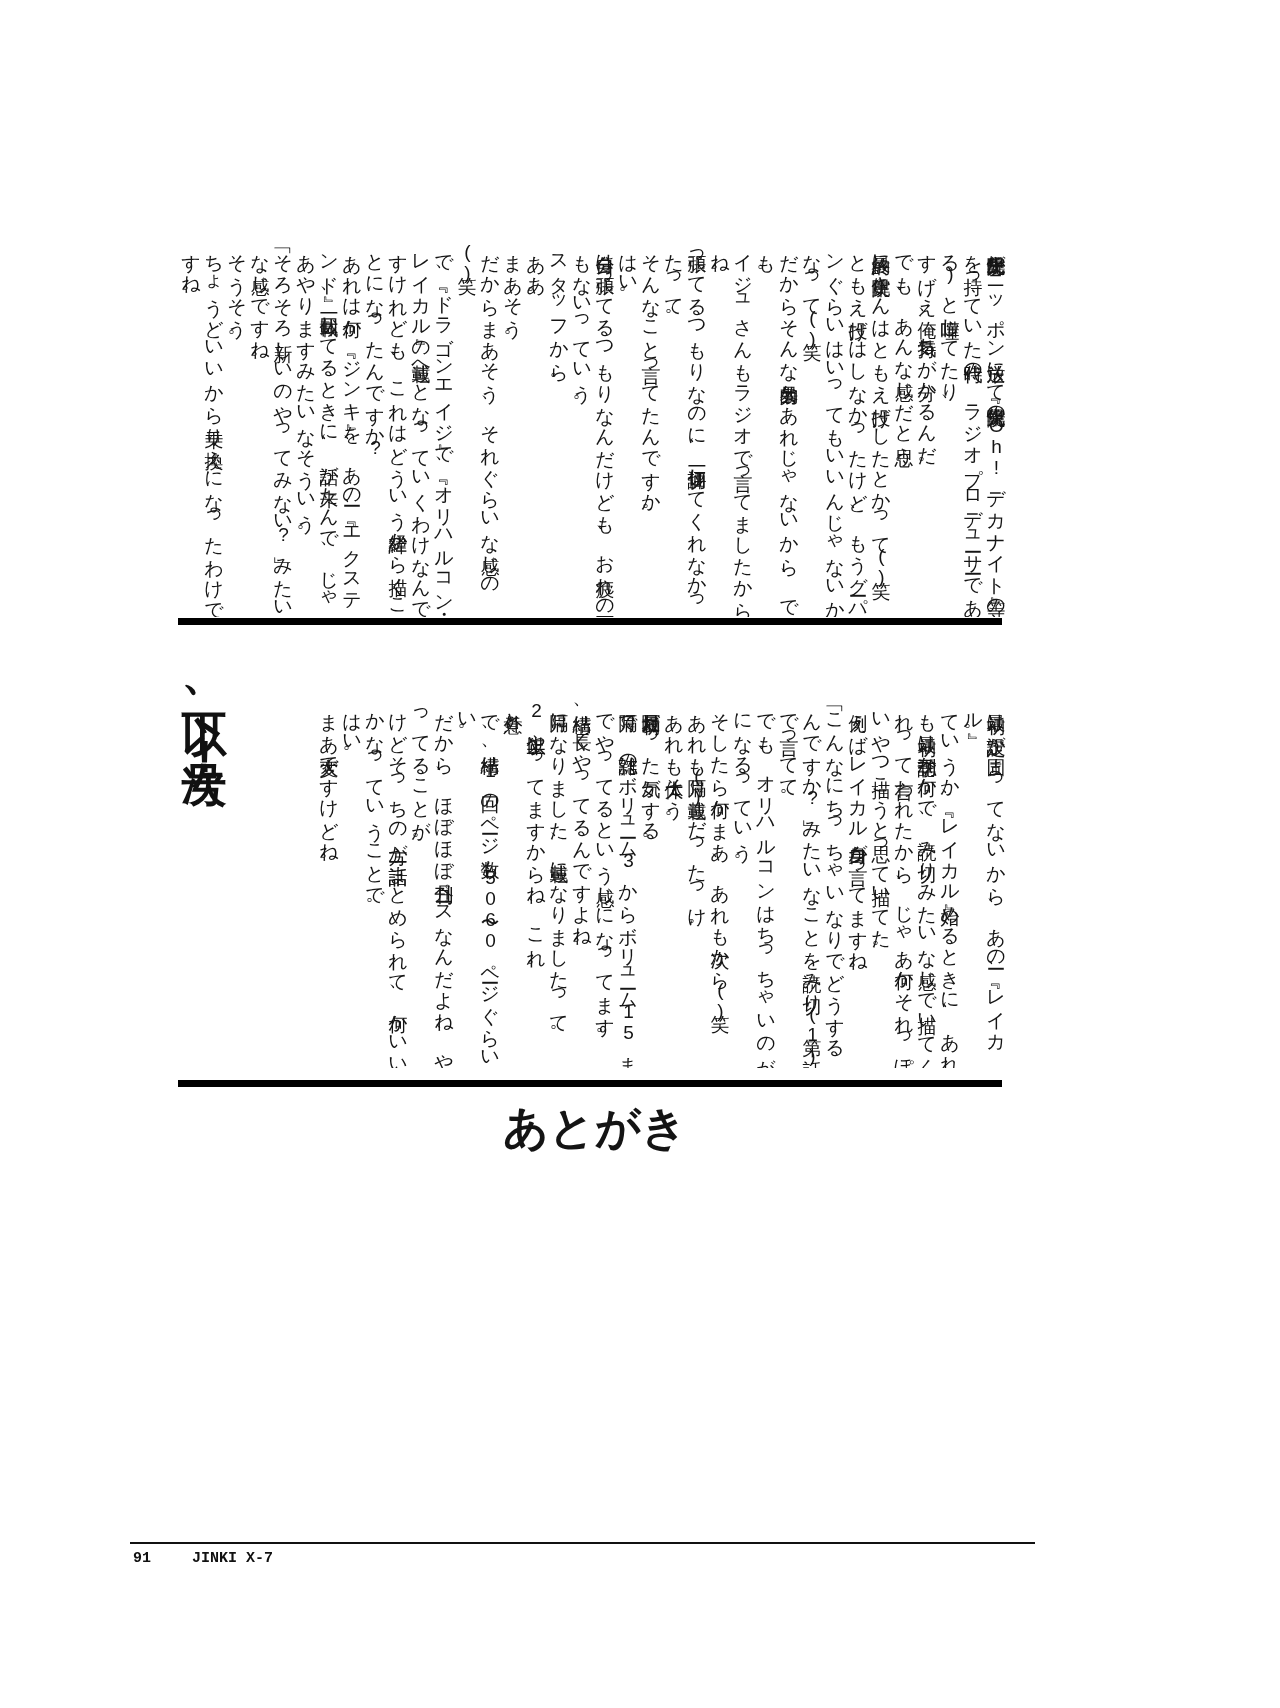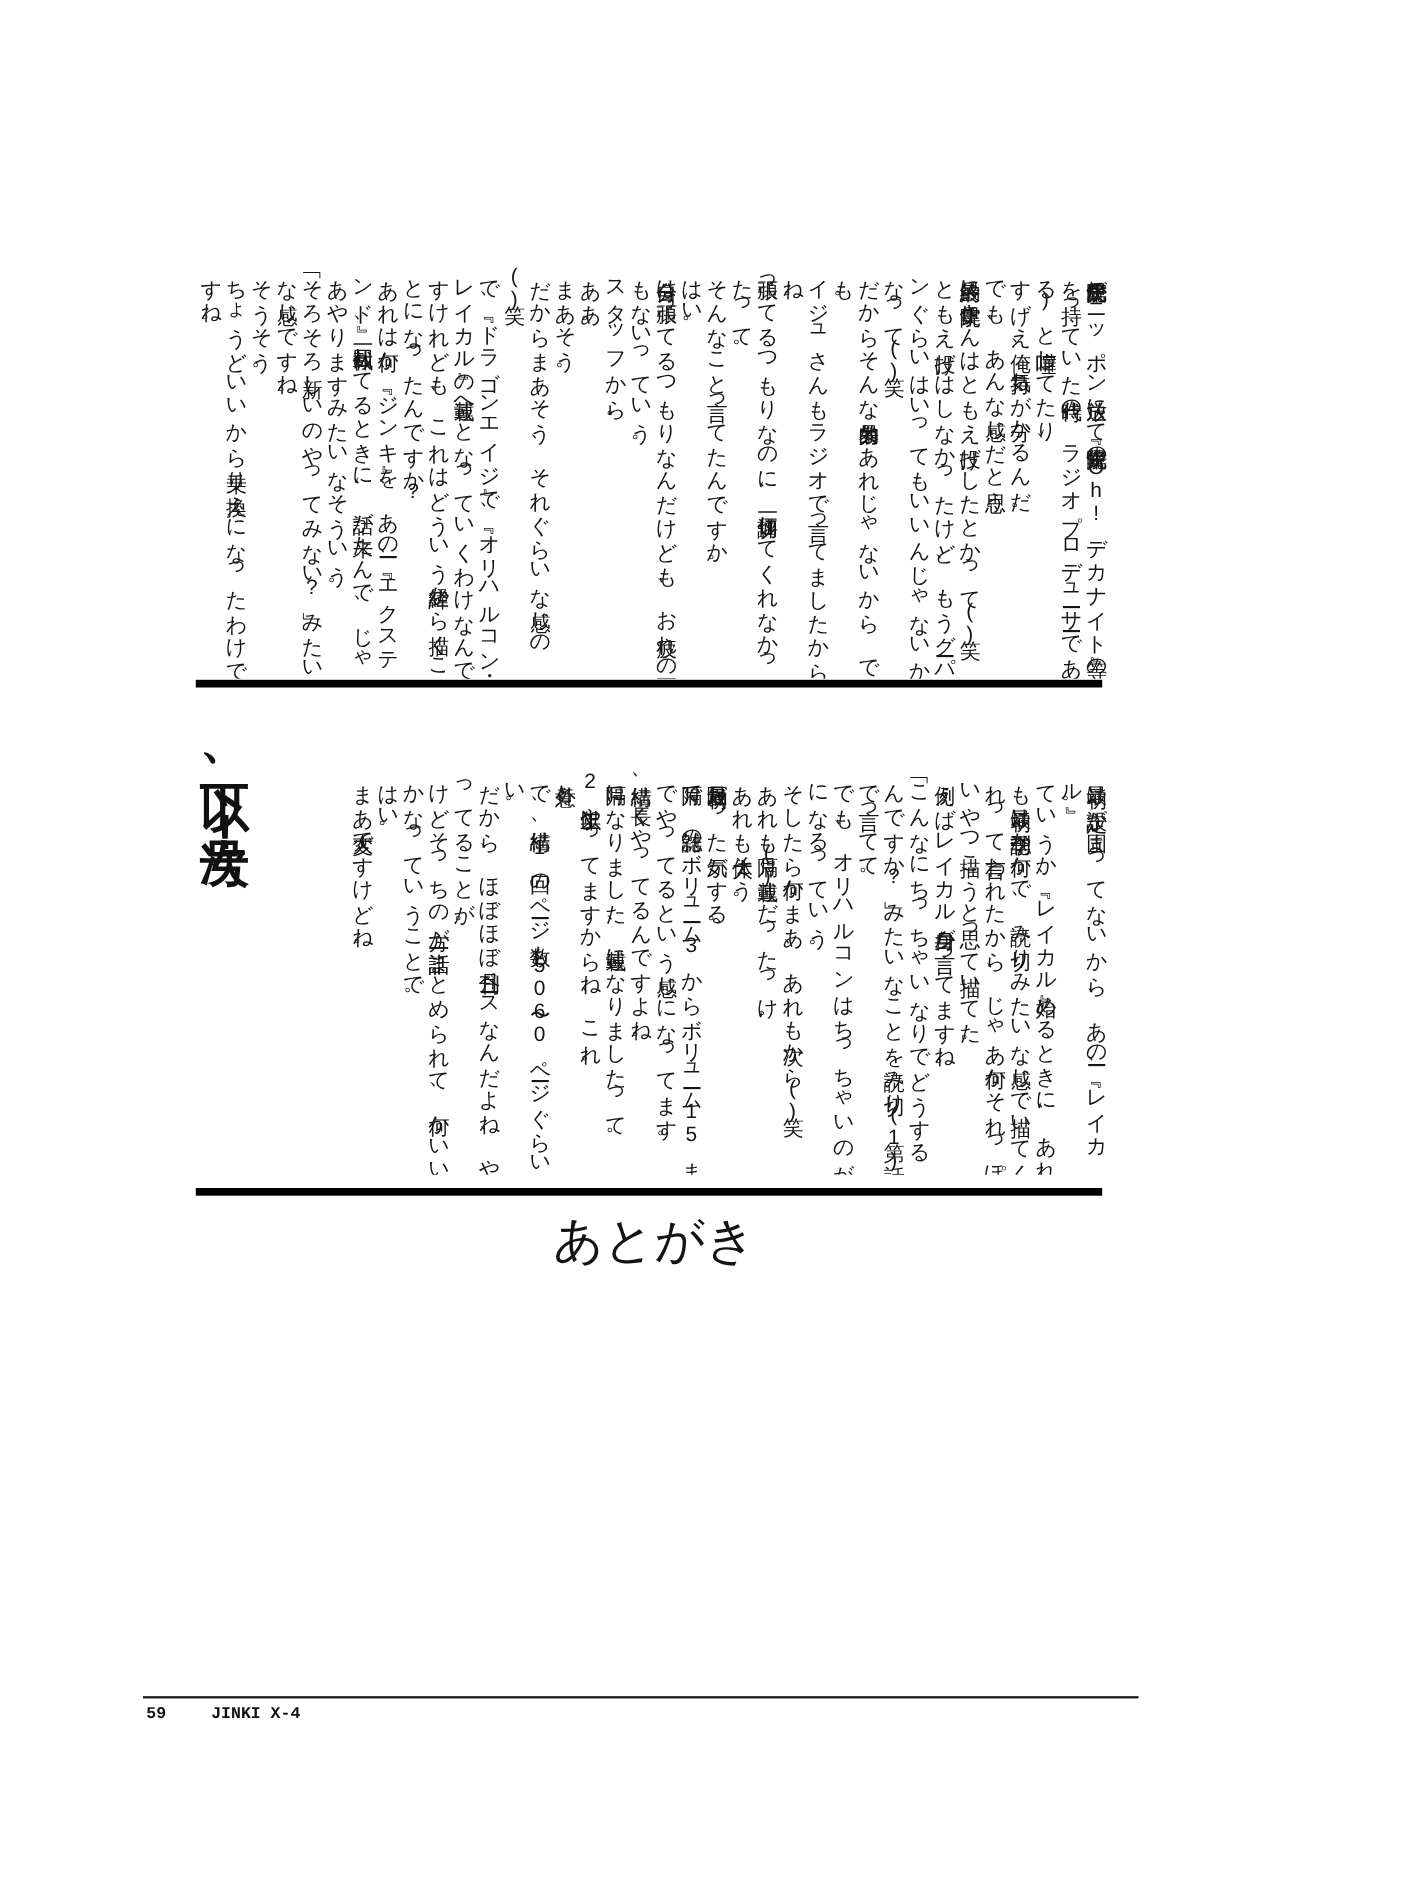--- a/index.html
+++ b/index.html
@@ -51,21 +51,21 @@
     color: #111;
   }
 
   
   .afterword-heading {
     position: absolute;
     top: 1098px; left: 200px; width: 790px;
     margin: 0;
     text-align: center;
     font-size: 45px;
-    font-weight: 400;
+    font-weight: 700;
     color: #141414;
   }
   .afterword-body {
     position: absolute;
     top: 1174px; left: 200px; width: 810px;
     font-size: 19px;
     line-height: 23px;
     font-weight: 500;
     color: #1a1a1a;
   }
@@ -186,17 +186,17 @@
 
   <div class="bar bar2"></div>
 
   <h1 class="afterword-heading">あとがき</h1>
 
   <div class="afterword-body">
     </div>
 
   <div class="footer-line"></div>
 
-  <div class="page-number">59</div>
-
-  <div class="book-title">JINKI X-4</div>
+  <div class="page-number">91</div>
+
+  <div class="book-title">JINKI X-7</div>
 
 </div>
 
 </body></html>

